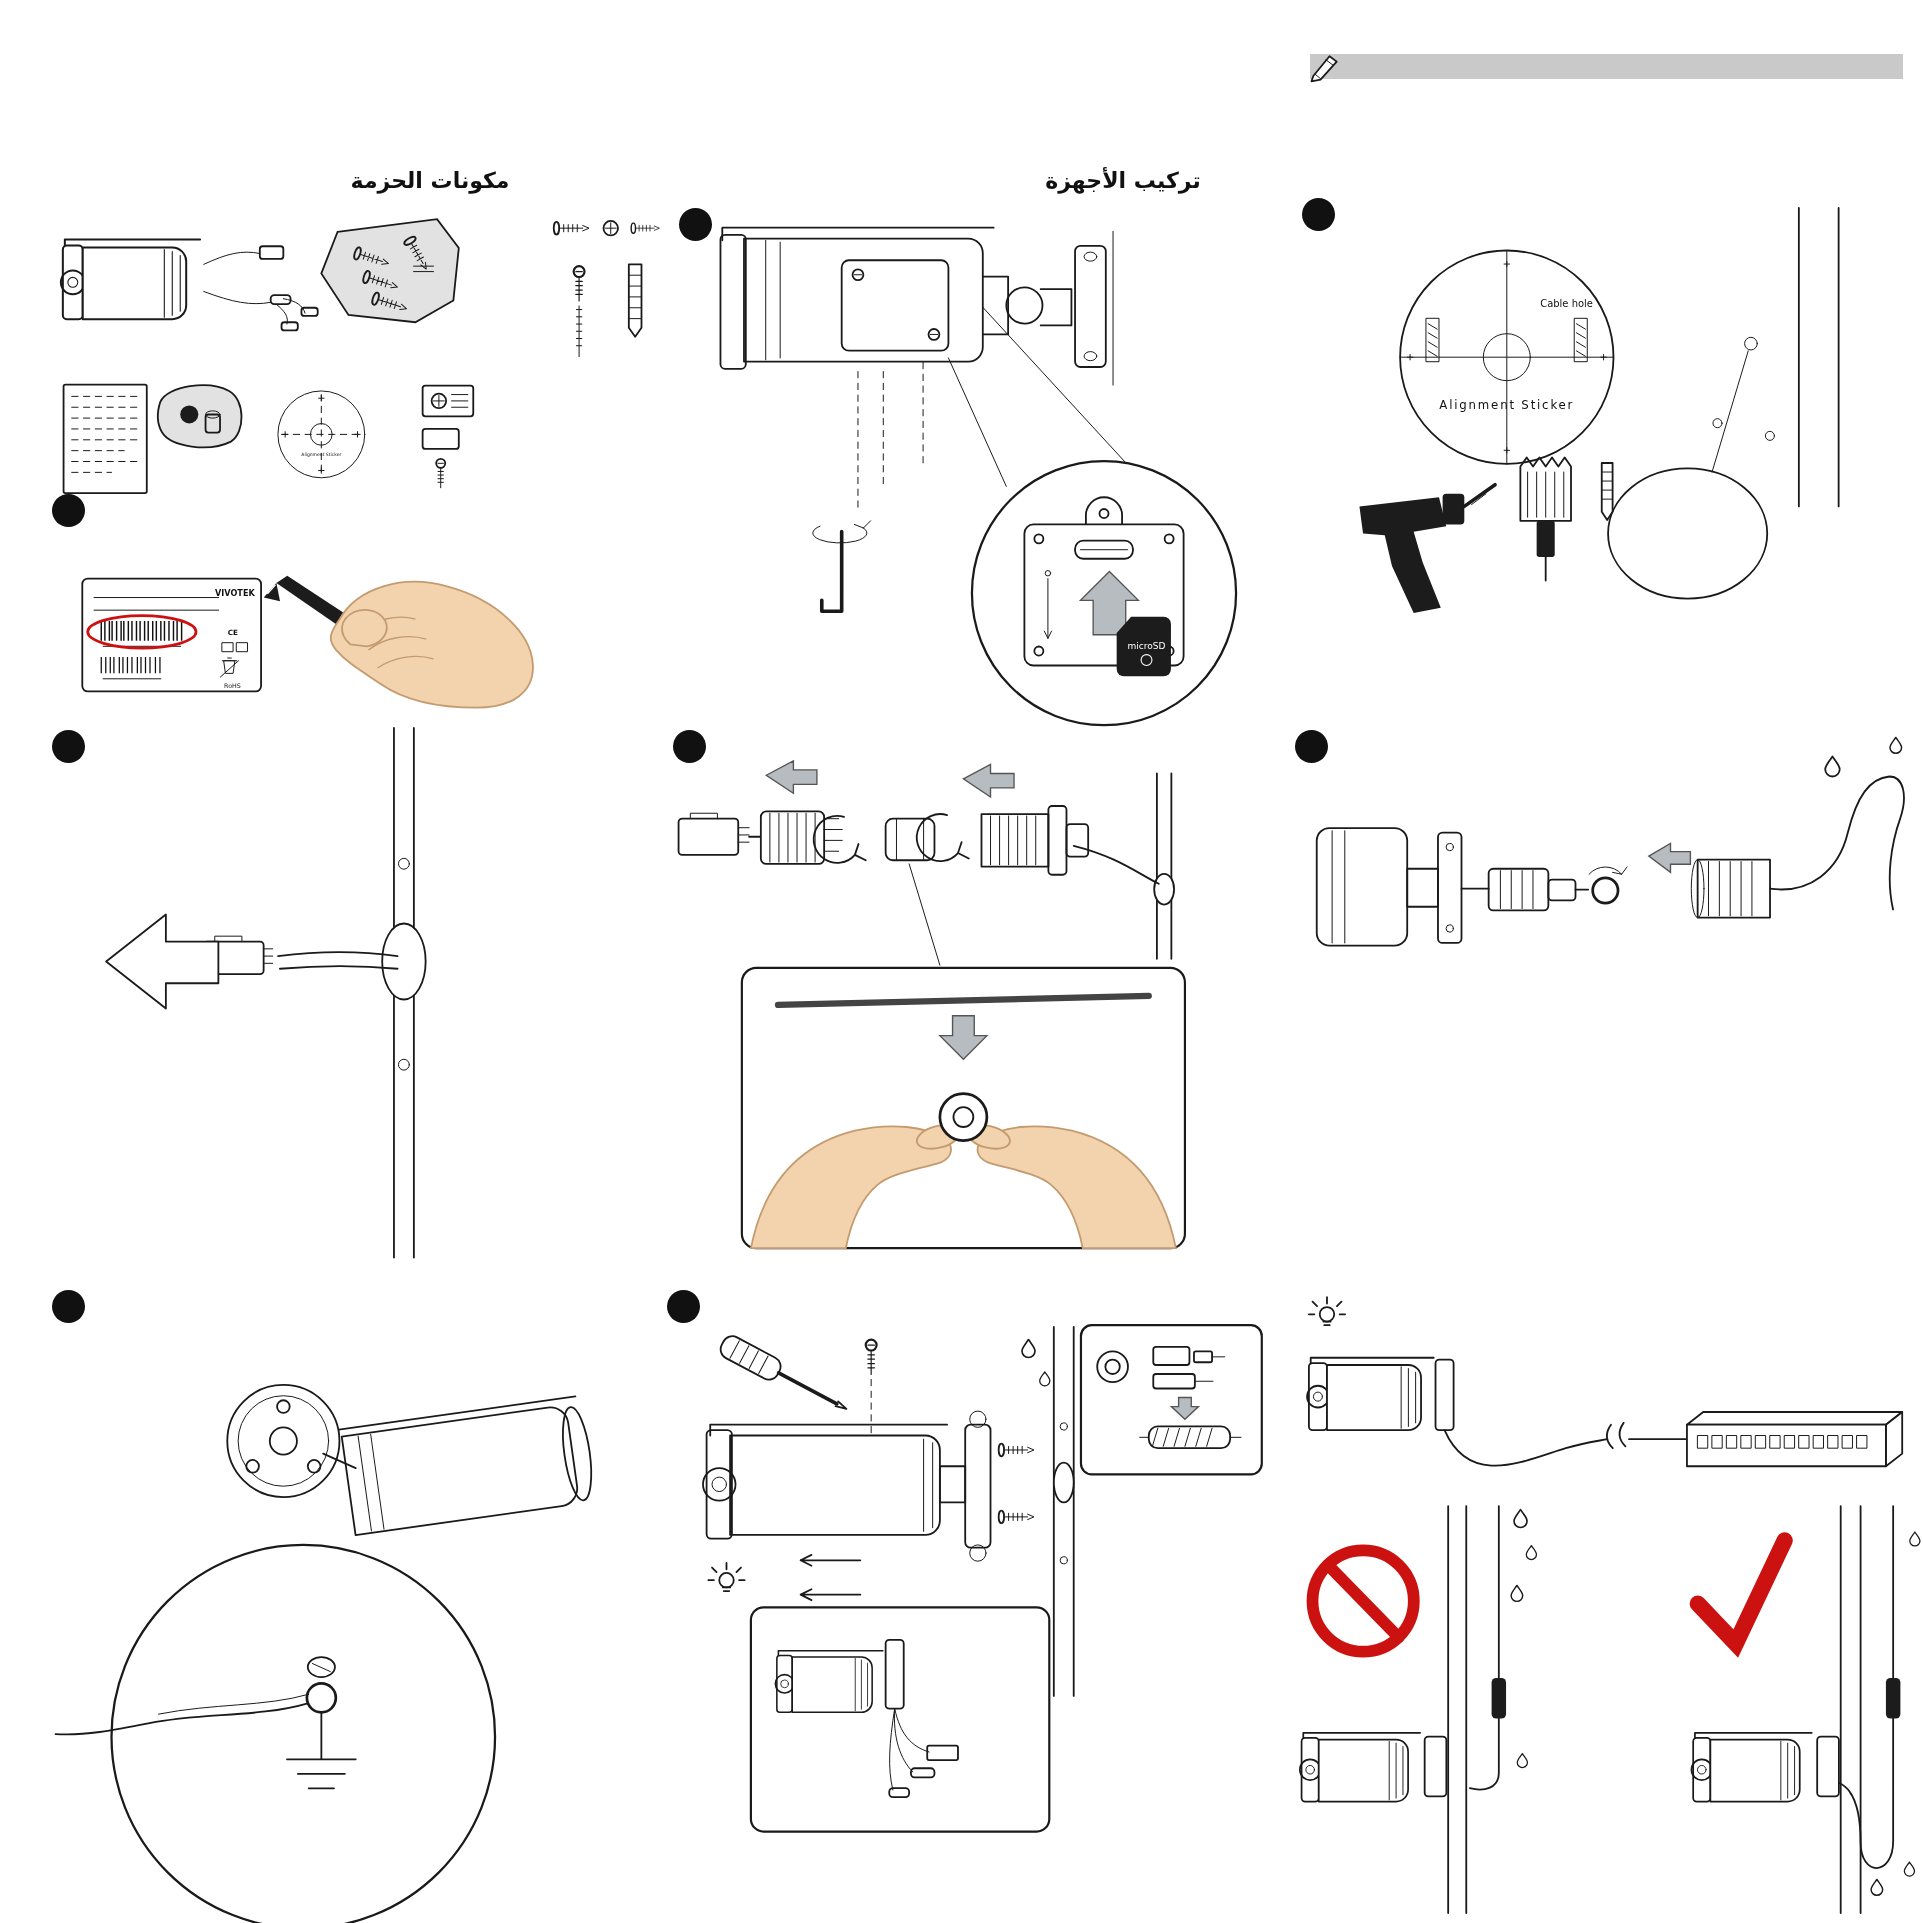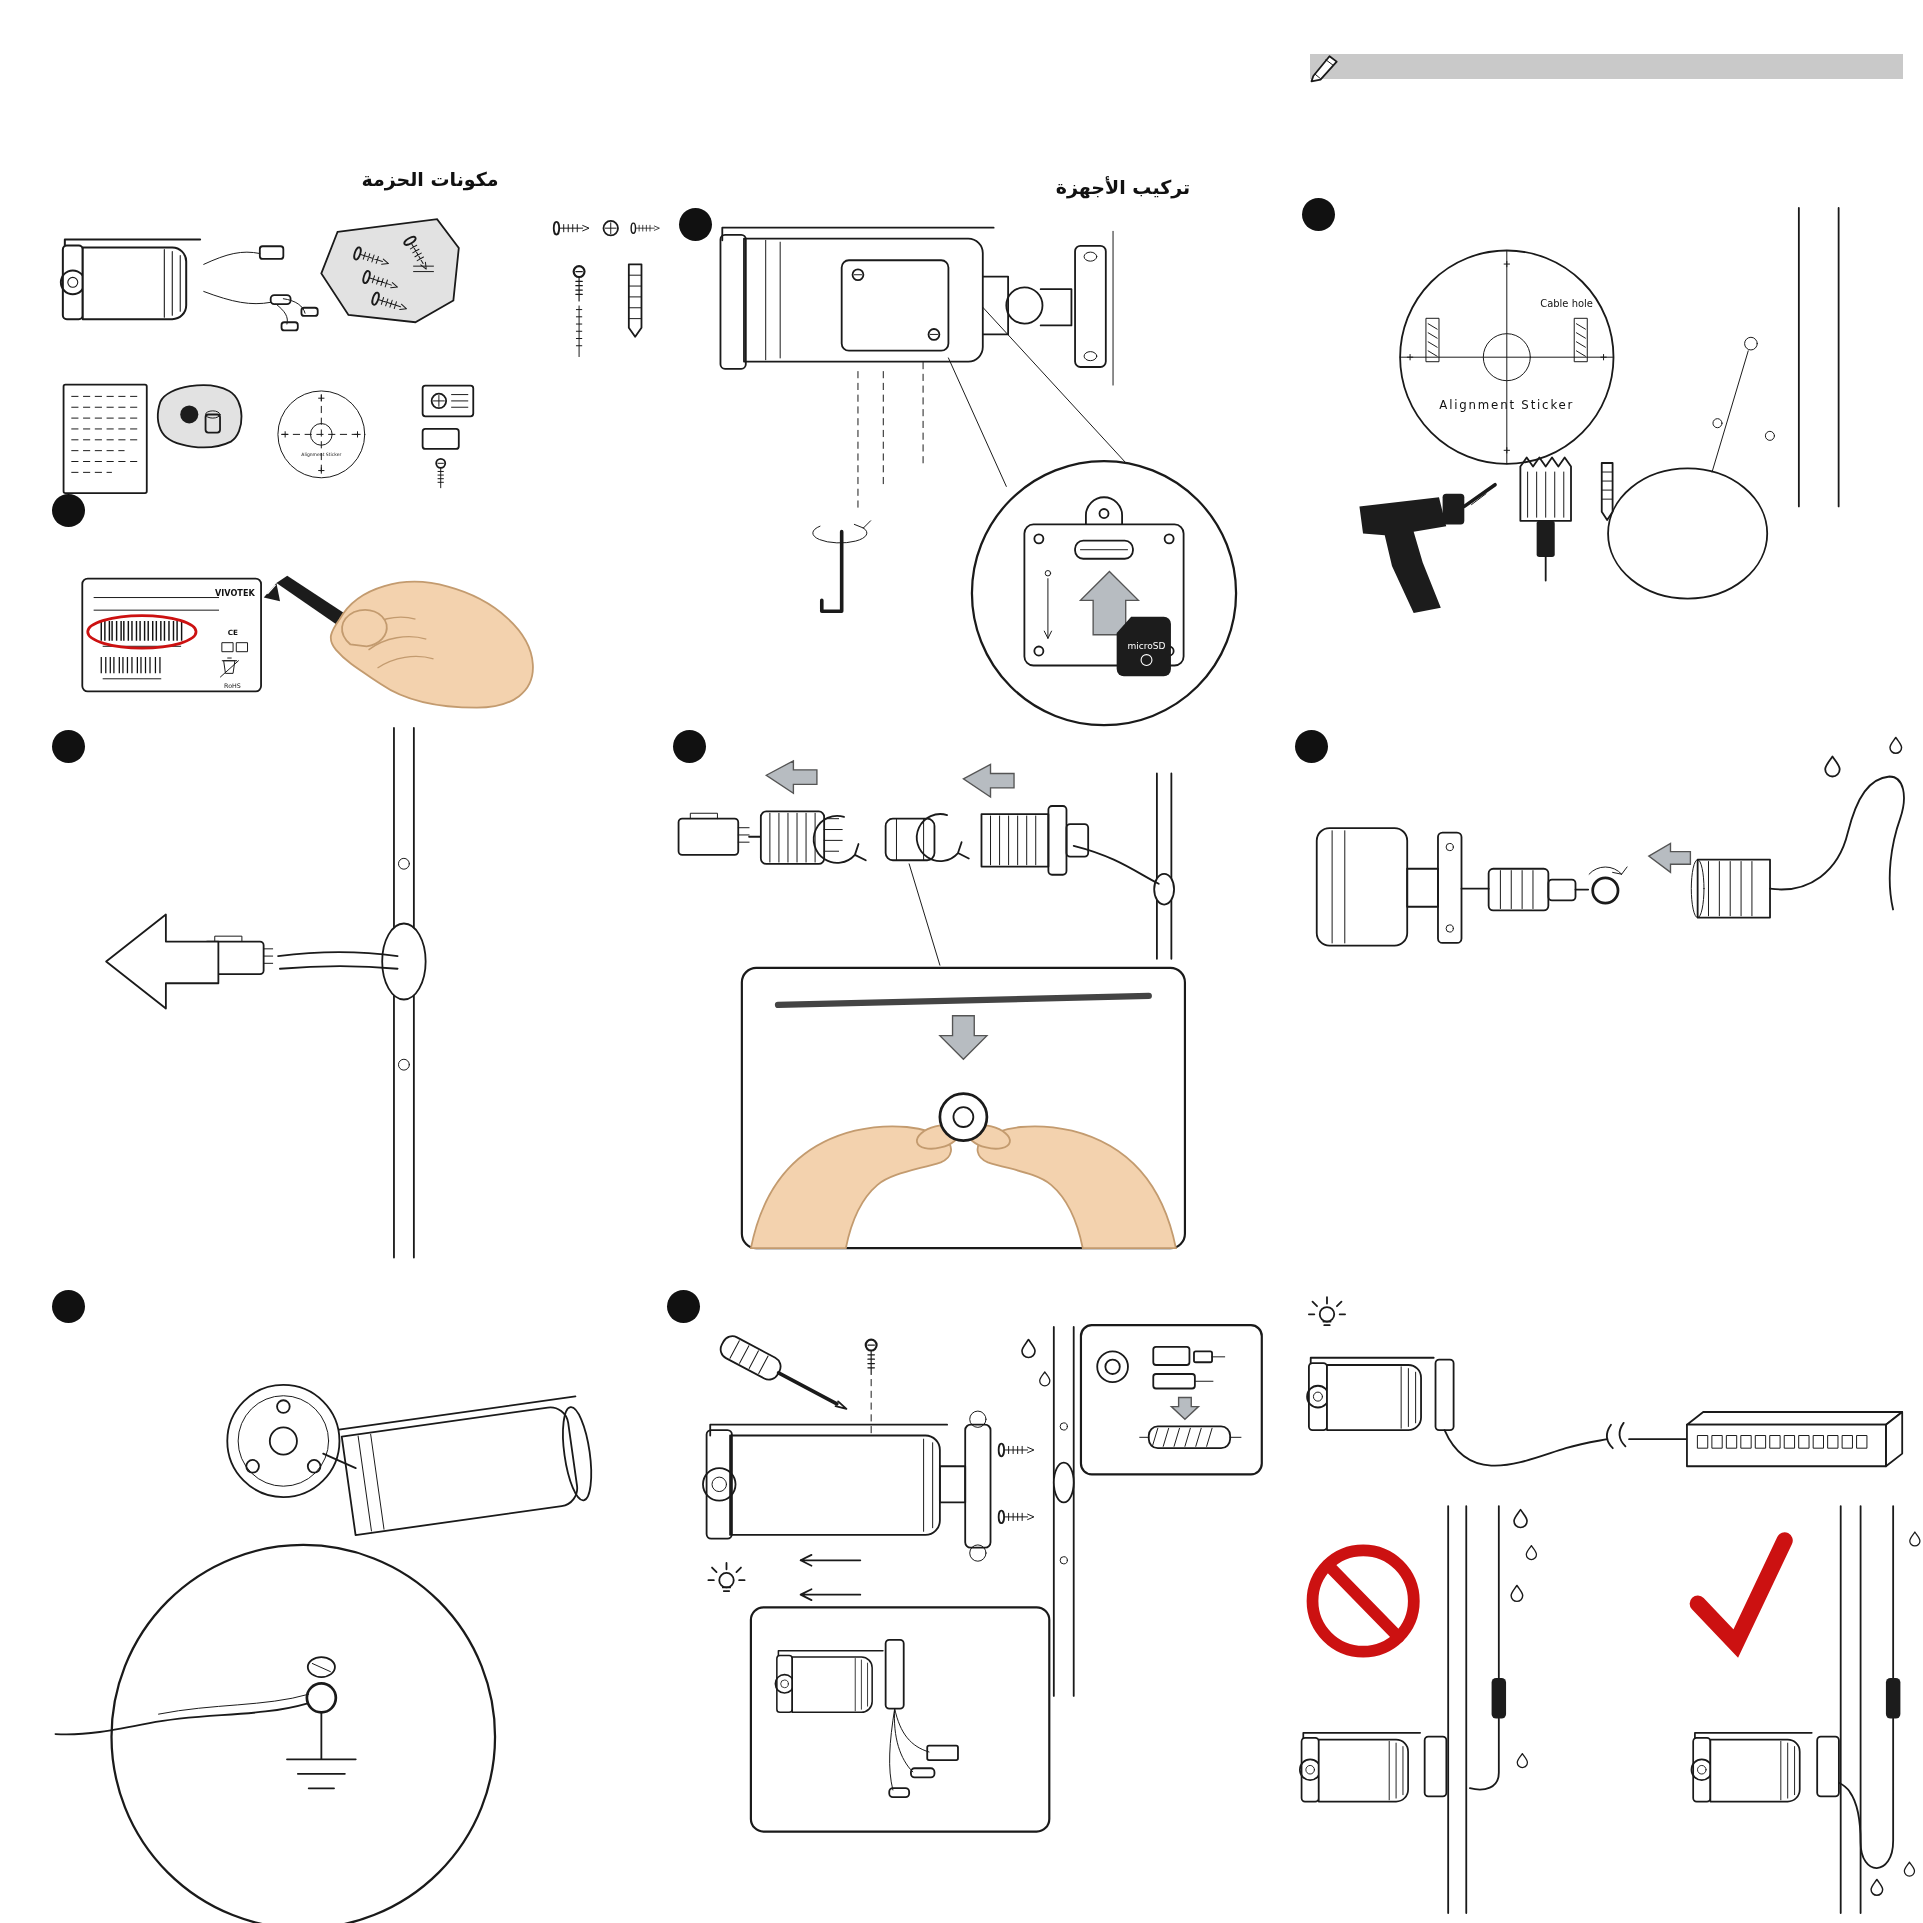--- a/index.html
+++ b/index.html
@@ -1,19 +1,19 @@
 <!DOCTYPE html>
 <html style="font-size:14.5px"><head>
 <meta charset="utf-8">
 <style>
   *{margin:0;padding:0;box-sizing:border-box}
   html,body{width:1923px;height:1923px;background:#fff;font-family:"DejaVu Sans",sans-serif;position:relative;overflow:hidden;color:#111}
   svg.panel{position:absolute;overflow:visible}
   .step-dot{position:absolute;width:33px;height:33px;border-radius:50%;background:#111}
-  .sec-title{position:absolute;width:208px;text-align:center;font-size:19px;font-weight:bold;direction:rtl;color:#111}
+  .sec-title{position:absolute;width:208px;text-align:center;font-size:22px;font-weight:bold;direction:rtl;color:#111}
   .note-bar{position:absolute;left:1310px;top:54px;width:593px;height:25px;background:#c9c9c9}
   .ln{fill:none;stroke:#1a1a1a;stroke-width:2;stroke-linecap:round;stroke-linejoin:round}
   .thin{stroke-width:1.1}
   .thick{stroke-width:4}
   .fillw{fill:#fff}
   .filld{fill:#1c1c1c;stroke:none}
   .gray{fill:#e2e2e2;stroke:#1a1a1a;stroke-width:2}
   .garrow{fill:#b7bcc1;stroke:#555;stroke-width:1.5}
   .skin{fill:#f3d2ae;stroke:#c39b6f;stroke-width:2}
   .redln{stroke:#cc1111;fill:none;stroke-linecap:round}
@@ -59,21 +59,21 @@
 
 
 <div class="note-bar"></div>
 <svg class="panel" style="left:1306px;top:49px" width="38" height="36" viewBox="0 0 42 40">
   <path class="ln fillw" d="M8 30 L26 8 L34 14 L16 34 L6 36 Z"></path>
   <path class="ln thin" d="M22 12 L30 18 M10 28 L16 33"></path>
 </svg>
 
 
 <div class="sec-title" style="left:326px;top:168px">مكونات الحزمة</div>
-<div class="sec-title" style="left:1019px;top:176px">تركيب الأجهزة</div>
+<div class="sec-title" style="left:1019px;top:168px">تركيب الأجهزة</div>
 
 
 <div class="step-dot" style="left:52px;top:494px"></div>
 <div class="step-dot" style="left:679px;top:208px"></div>
 <div class="step-dot" style="left:1302px;top:198px"></div>
 <div class="step-dot" style="left:52px;top:730px"></div>
 <div class="step-dot" style="left:673px;top:730px"></div>
 <div class="step-dot" style="left:1295px;top:730px"></div>
 <div class="step-dot" style="left:52px;top:1290px"></div>
 <div class="step-dot" style="left:667px;top:1290px"></div>

